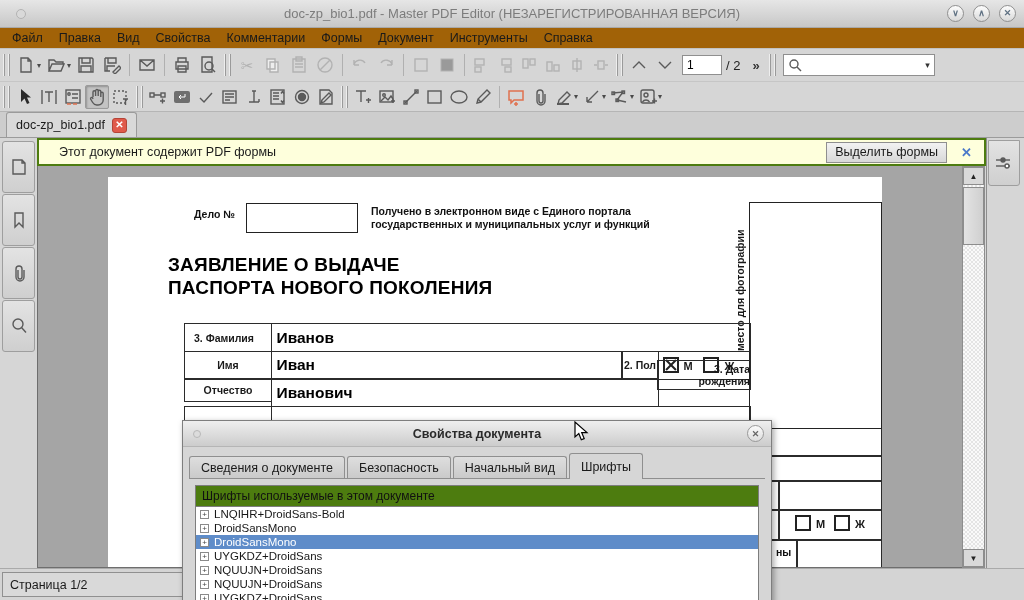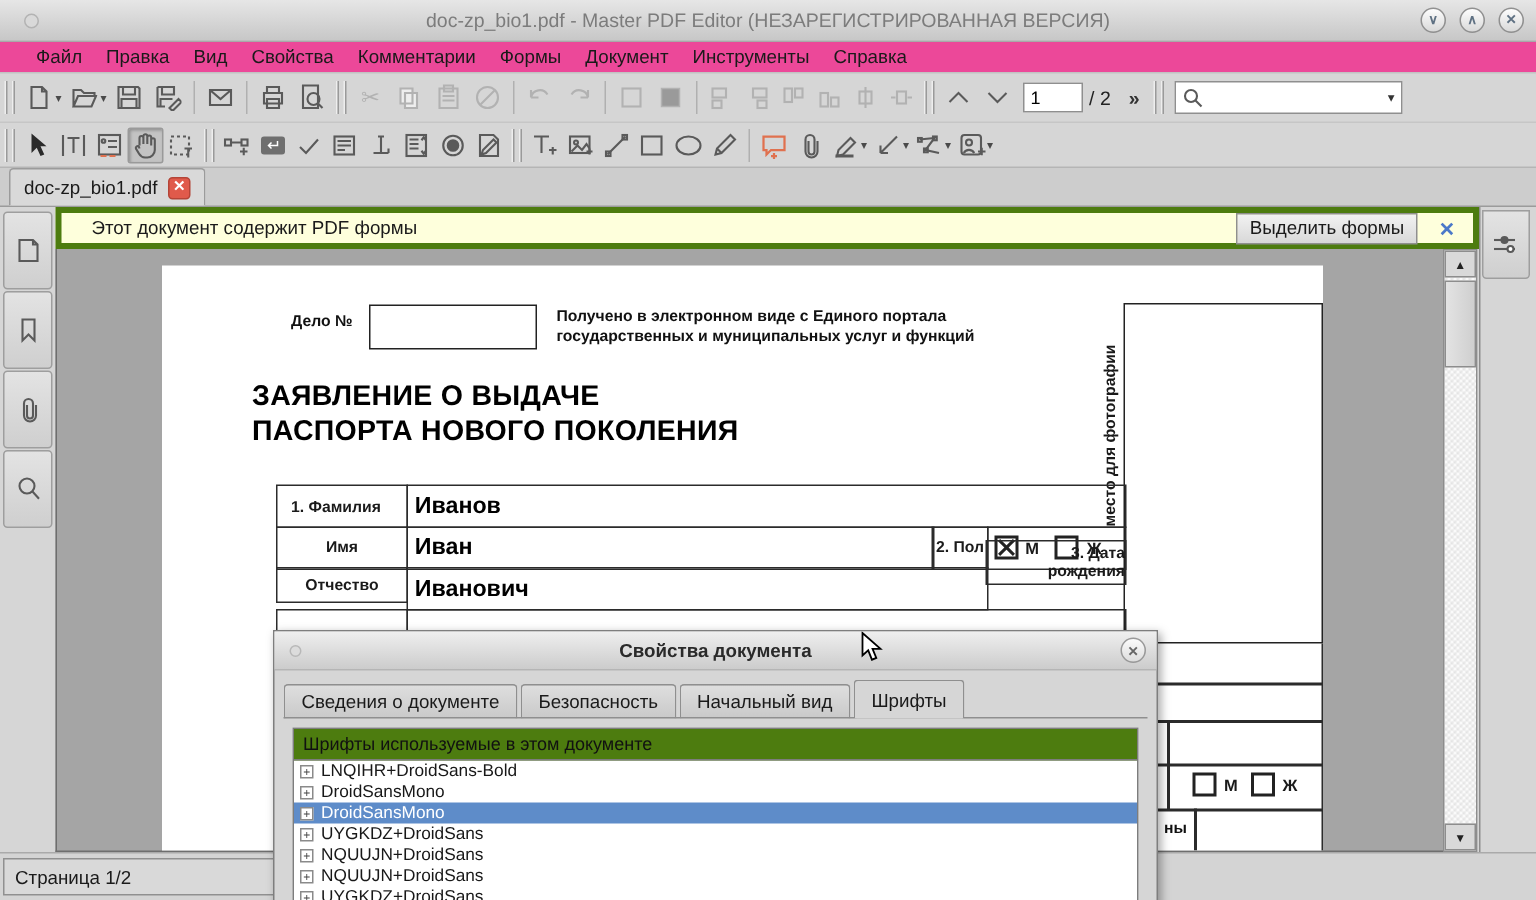--- a/index.html
+++ b/index.html
@@ -12,22 +12,22 @@
     display:flex; align-items:center; }
   .win-dot { position:absolute; left:16px; top:9px; width:10px; height:10px; border-radius:50%;
     background:#d9d9d9; border:1px solid #b3b3b3; }
   .win-title { flex:1; text-align:center; color:#7c7c7c; font-size:13px; }
   .win-controls { position:absolute; right:8px; top:5px; display:flex; gap:9px; }
   .win-btn { width:17px; height:17px; border-radius:50%; border:1px solid #909090;
     background:linear-gradient(#fdfdfd,#d9d9d9); color:#5f7183; font-size:9px; font-weight:bold;
     display:flex; align-items:center; justify-content:center; line-height:1; }
 
   
-  .menubar { position:absolute; left:0; top:28px; width:1024px; height:20px; background:#ec4899;
-    display:flex; align-items:center; padding-left:16px; }
+  .menubar { position:absolute; left:0; top:28px; width:1024px; height:20px; background:#a16207;
+    display:flex; align-items:center; padding-left:4px; }
   .menu-item { padding:2px 8px; font-size:12.5px; }
 
   
   .tb { position:absolute; left:0; width:1024px; background:#d6d6d6; display:flex; align-items:center; }
   .tb1 { top:48px; height:34px; border-top:1px solid #c2c2c2; border-bottom:1px solid #c6c6c6; }
   .tb2 { top:82px; height:30px; border-bottom:1px solid #b5b5b5; }
   .handle { width:7px; height:22px; margin:0 3px; border-left:2px ridge #eee; border-right:2px ridge #eee; }
   .sep { width:1px; height:22px; background:#b0b0b0; margin:0 4px; }
   .tbtn { width:26px; height:26px; display:flex; align-items:center; justify-content:center; border-radius:2px; }
   .tbtn.sm { width:24px; height:24px; }
@@ -49,21 +49,21 @@
   .tabclose { width:15px; height:15px; border-radius:3px; background:#e05a4b; border:1px solid #b3publish4437; border:1px solid #b44437;
     color:#fff; font-size:10px; font-weight:bold; display:flex; align-items:center; justify-content:center; line-height:1; }
 
   
   .main { position:absolute; left:0; top:138px; width:1024px; height:430px; background:#d6d6d6; }
   .sidebar { position:absolute; left:0; top:2px; width:37px; height:428px; }
   .side-btn { width:33px; height:52px; margin:1px 0 1px 2px; background:linear-gradient(#e3e3e3,#cfcfcf);
     border:1px solid #9e9e9e; border-radius:3px; display:flex; align-items:center; justify-content:center; }
 
   .infobar { position:absolute; left:37px; top:0; width:949px; height:28px; background:#feffdc;
-    border:4px solid #4d7c0f; display:flex; align-items:center; padding:0 8px 0 20px; }
+    border:2px solid #4d7c0f; display:flex; align-items:center; padding:0 8px 0 20px; }
   .infobar-msg { flex:1; font-size:12.5px; }
   .formbtn { height:21px; background:linear-gradient(#f2f2f2,#d8d8d8); border:1px solid #8f8f8f;
     padding:0 8px; font-size:12.5px; display:flex; align-items:center; margin-right:10px; }
   .infoclose { color:#4b79c9; font-size:13px; font-weight:bold; padding:0 4px; }
 
   .canvas { position:absolute; left:37px; top:28px; width:925px; height:402px; background:#a5a5a5;
     border-left:1px solid #6e6e6e; border-bottom:1px solid #6e6e6e; overflow:hidden; }
   .page { position:absolute; left:70px; top:11px; width:774px; height:600px; background:#fff; }
 
   
@@ -516,21 +516,21 @@
         <span>Получено в электронном виде с Единого портала</span><br>
         <span>государственных и муниципальных услуг и функций</span>
       </span>
 
       <div class="doc-el doc-title" style="left:60px; top:77px; width:580px;">ЗАЯВЛЕНИЕ О ВЫДАЧЕ</div>
       <div class="doc-el doc-title" style="left:60px; top:100px; width:580px;">ПАСПОРТА НОВОГО ПОКОЛЕНИЯ</div>
 
       <span class="doc-el vert-label" style="left:626px; top:24px; height:150px;">место для фотографии</span>
       <div class="doc-el photo-box" style="left:641px; top:25px; width:133px; height:227px;"></div>
 
-      <div class="cell cell-label" style="left:76px; top:146px; width:88px; height:29px; padding-left:9px;">1. Фамилия</div>
+      <div class="cell cell-label" style="left:76px; top:146px; width:88px; height:29px; padding-left:9px;">3. Фамилия</div>
       <div class="cell cell-value" style="left:162.5px; top:146px; width:480px; height:29px;">Иванов</div>
 
       <div class="cell cell-label" style="left:76px; top:173.5px; width:88px; height:29px; justify-content:center;">Имя</div>
       <div class="cell cell-value" style="left:162.5px; top:173.5px; width:352px; height:29px;">Иван</div>
       <div class="cell cell-label" style="left:513px; top:173.5px; width:38px; height:29px; justify-content:center;">2. Пол</div>
       <div class="cell" style="left:549.5px; top:173.5px; width:93px; height:29px;">
         <span class="chk checked" style="left:4px; top:5px;"></span>
         <span class="chk-lab" style="left:25px; top:8px;">М</span>
         <span class="chk" style="left:44px; top:5px;"></span>
         <span class="chk-lab" style="left:66px; top:8px;">Ж</span>

